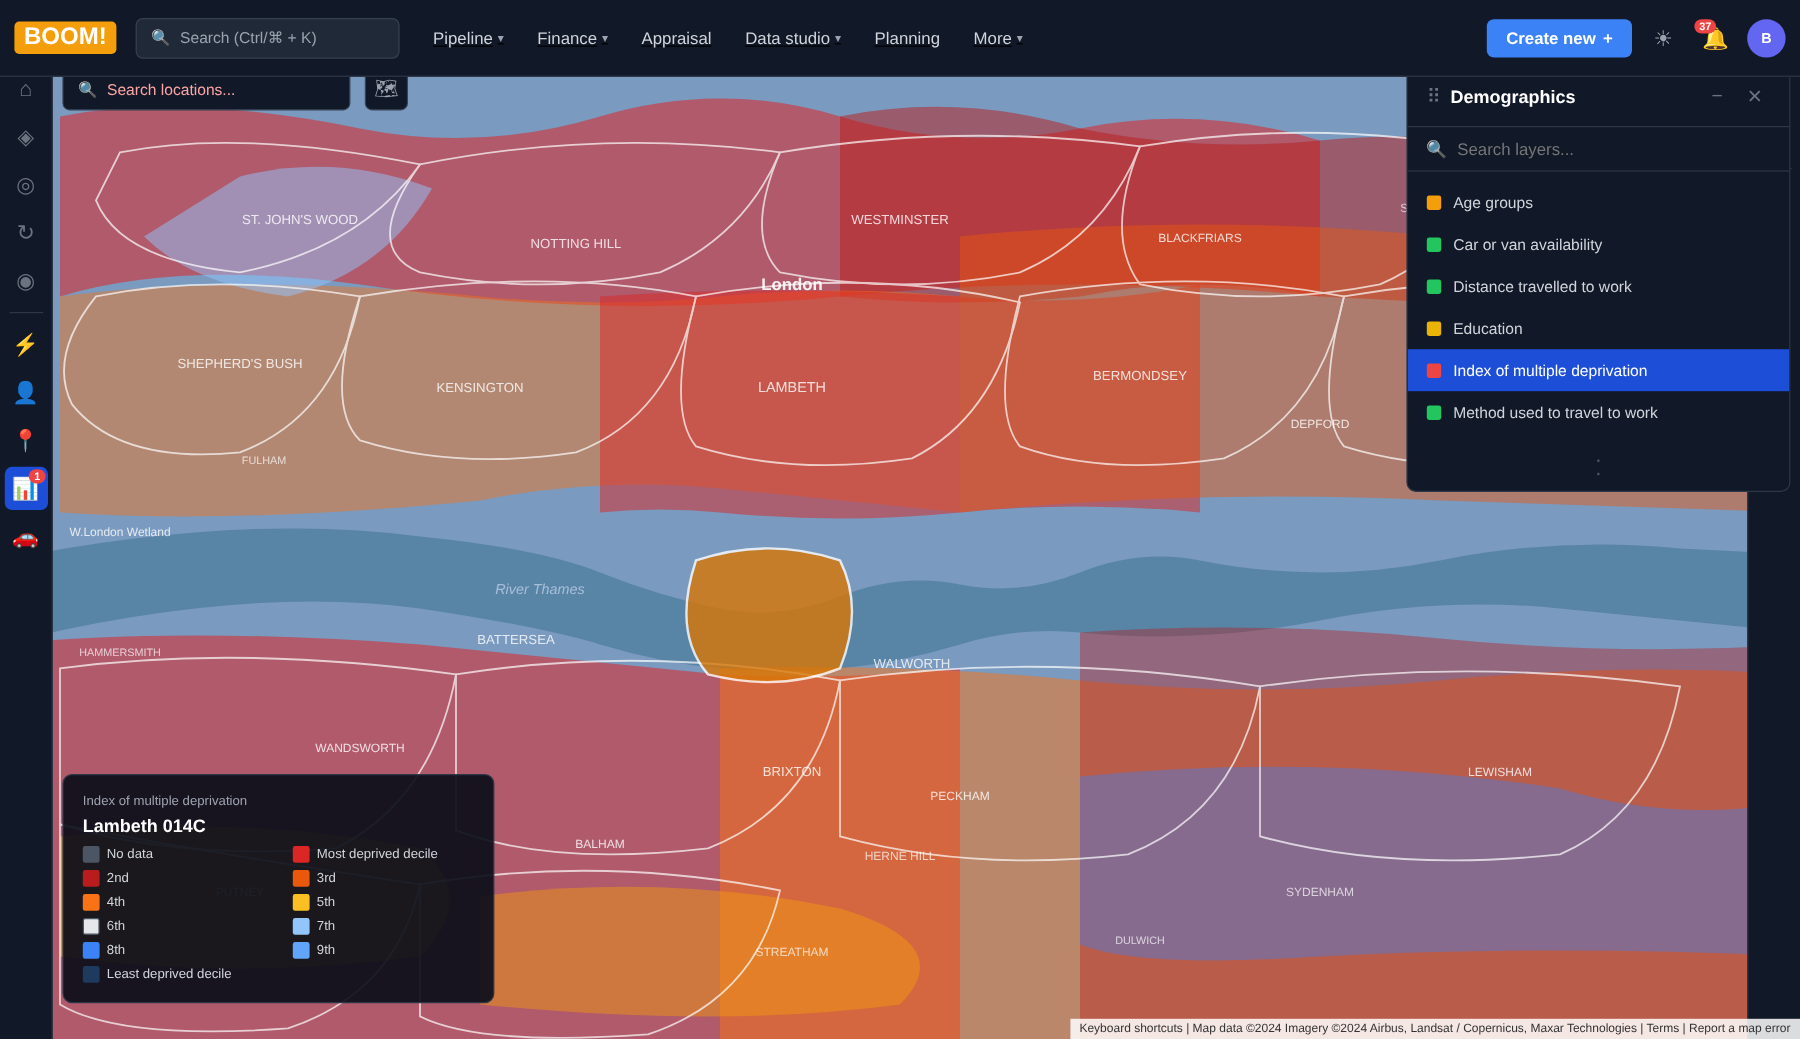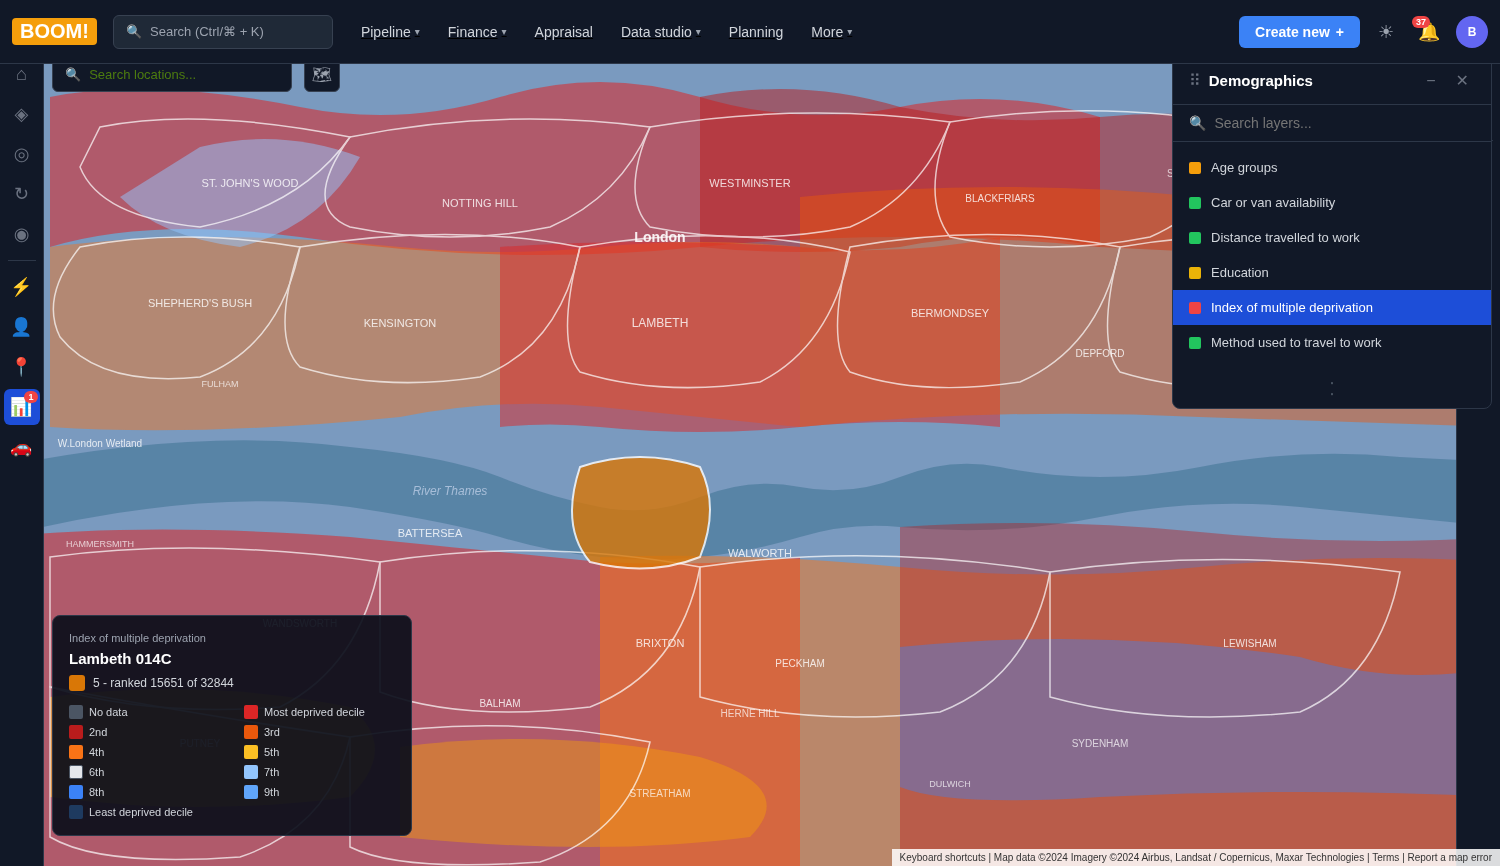--- a/index.html
+++ b/index.html
@@ -345,21 +345,21 @@
   </div>
   <div class="sidebar-icon">
     <span>🚗</span>
   </div>
 </div>
 
 <div class="location-search">
   <div style="display:flex;align-items:center;gap:6px;">
     <div class="location-input">
       <span class="location-icon">🔍</span>
-      <span style="color:#4d7c0f;font-size:13px;">Search locations...</span>
+      <span style="color:#fca5a5;font-size:13px;">Search locations...</span>
     </div>
     <div class="map-icon-btn">
       <span>🗺</span>
     </div>
   </div>
 </div>
 
 <div class="demographics-panel">
   <div class="demo-header">
     <span class="demo-header-icon">⠿</span>
@@ -418,24 +418,20 @@
     <span>⊡</span>
   </div>
   <div class="sidebar-icon">
     <span>↺</span>
   </div>
 </div>
 
 <div class="legend">
   <div class="legend-title">Index of multiple deprivation</div>
   <div class="legend-subtitle">Lambeth 014C</div>
-  <div class="legend-rank">
-    <div class="legend-rank-dot"></div>
-    <span class="legend-rank-text">5 - ranked 15651 of 32844</span>
-  </div>
   <div class="legend-grid">
     <div class="legend-item">
       <div class="legend-swatch" style="background:#4b5563;"></div>
       <span>No data</span>
     </div>
     <div class="legend-item">
       <div class="legend-swatch" style="background:#dc2626;"></div>
       <span>Most deprived decile</span>
     </div>
     <div class="legend-item">

